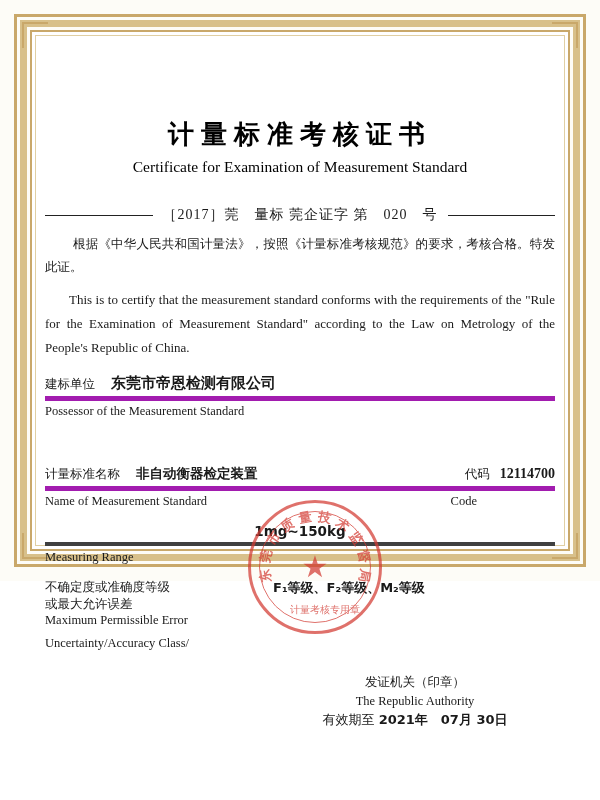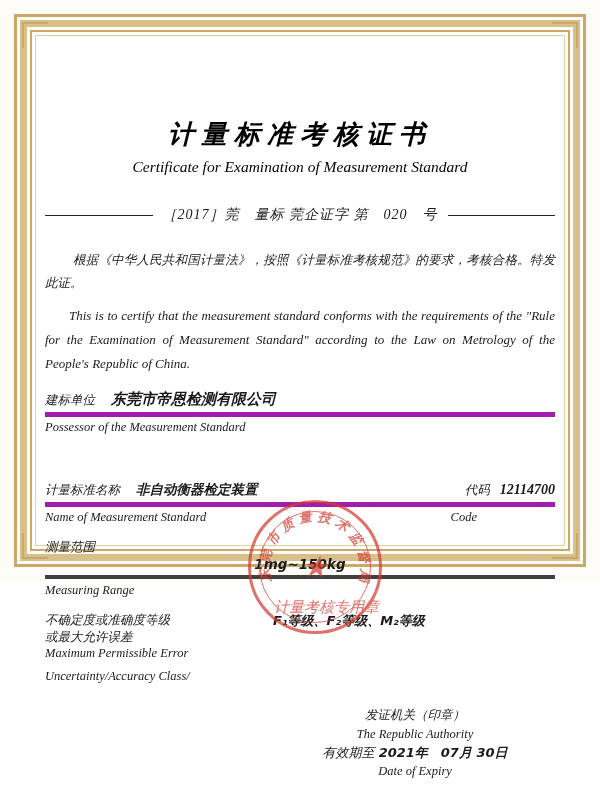--- a/index.html
+++ b/index.html
@@ -12,21 +12,20 @@
     height: 800px;
     font-family: "Liberation Serif", serif;
     color: #1a1a1a;
     overflow: hidden;
   }
   .page {
     position: relative;
     width: 600px;
     height: 581px;
     background: #fdfcf7;
-    font-style: italic;
   }
   
   .frame-outer {
     position: absolute;
     left: 14px; top: 14px; right: 14px; bottom: 14px;
     border: 3px solid #c9a86a;
     box-sizing: border-box;
   }
   .frame-mid {
     position: absolute;
@@ -102,21 +101,21 @@
     z-index: 0;
   }
   .certno-inner {
     position: relative;
     z-index: 1;
     background: #fff;
     padding: 0 10px;
   }
 
   .para {
-    margin-top: 24px;
+    margin-top: 8px;
     font-size: 13px;
     line-height: 1.85;
     text-align: justify;
   }
   .para.cn { text-indent: 28px; font-family: "DejaVu Sans", sans-serif; font-size: 12.5px;}
   .para.en { text-indent: 24px; margin-top: 10px; }
 
   .field {
     margin-top: 14px;
     position: relative;
@@ -250,25 +249,25 @@
     top: 50%;
     font-family: "DejaVu Sans", sans-serif;
     font-size: 13px;
     font-weight: bold;
     color: #d33b33;
     transform-origin: 0 52px;
   }
   .seal-bottom {
     position: absolute;
     bottom: 14px;
-    left: 0;
+    left: 10px;
     width: 100%;
-    text-align: right;
-    font-family: "DejaVu Sans", sans-serif;
-    font-size: 15px;
+    text-align: center;
+    font-family: "DejaVu Sans", sans-serif;
+    font-size: 10px;
     color: #d33b33;
   }
 </style>
 </head>
 <body>
 
 <div class="page">
 
   <div class="frame-outer"></div>
   <div class="frame-mid"></div>
@@ -309,21 +308,20 @@
         <span class="code-lbl-cn">代码</span>
         <span class="code-val">12114700</span>
       </div>
       <div class="sub-en-row">
         <span>Name of Measurement Standard</span>
         <span class="right">Code</span>
       </div>
     </div>
 
     <div class="field">
-      <div class="lbl-cn">测量范围</div>
       <div class="range-underline range-val">1mg~150kg</div>
       <div class="lbl-en" style="margin-top:4px;">Measuring Range</div>
     </div>
 
     <div class="field">
       <div class="two-col">
         <div class="left">
           <div class="lbl-cn">不确定度或准确度等级</div>
           <div class="lbl-cn">或最大允许误差</div>
         </div>
@@ -333,21 +331,20 @@
       <div class="lbl-en" style="margin-top:8px;">Uncertainty/Accuracy Class/</div>
     </div>
 
     <div class="issue-block">
       <div class="issue-line">发证机关（印章）</div>
       <div class="issue-line-en">The Republic Authority</div>
       <div class="date-line">
         <span>有效期至</span>
         <span class="d">2021年　07月 30日</span>
       </div>
-      <div class="issue-line-en">Date of Expiry</div>
     </div>
 
   </div>
 
   <div class="seal">
     <div class="seal-ring"></div>
     <div class="star">★</div>
     <div class="seal-text" id="seal-arc">
         <span style="transform: translate(-50%, -50%) rotate(-100deg) translateY(-50px) rotate(0deg); transform-origin: 50% 50%;">东</span>
         <span style="transform: translate(-50%, -50%) rotate(-77.7778deg) translateY(-50px) rotate(0deg); transform-origin: 50% 50%;">莞</span>

